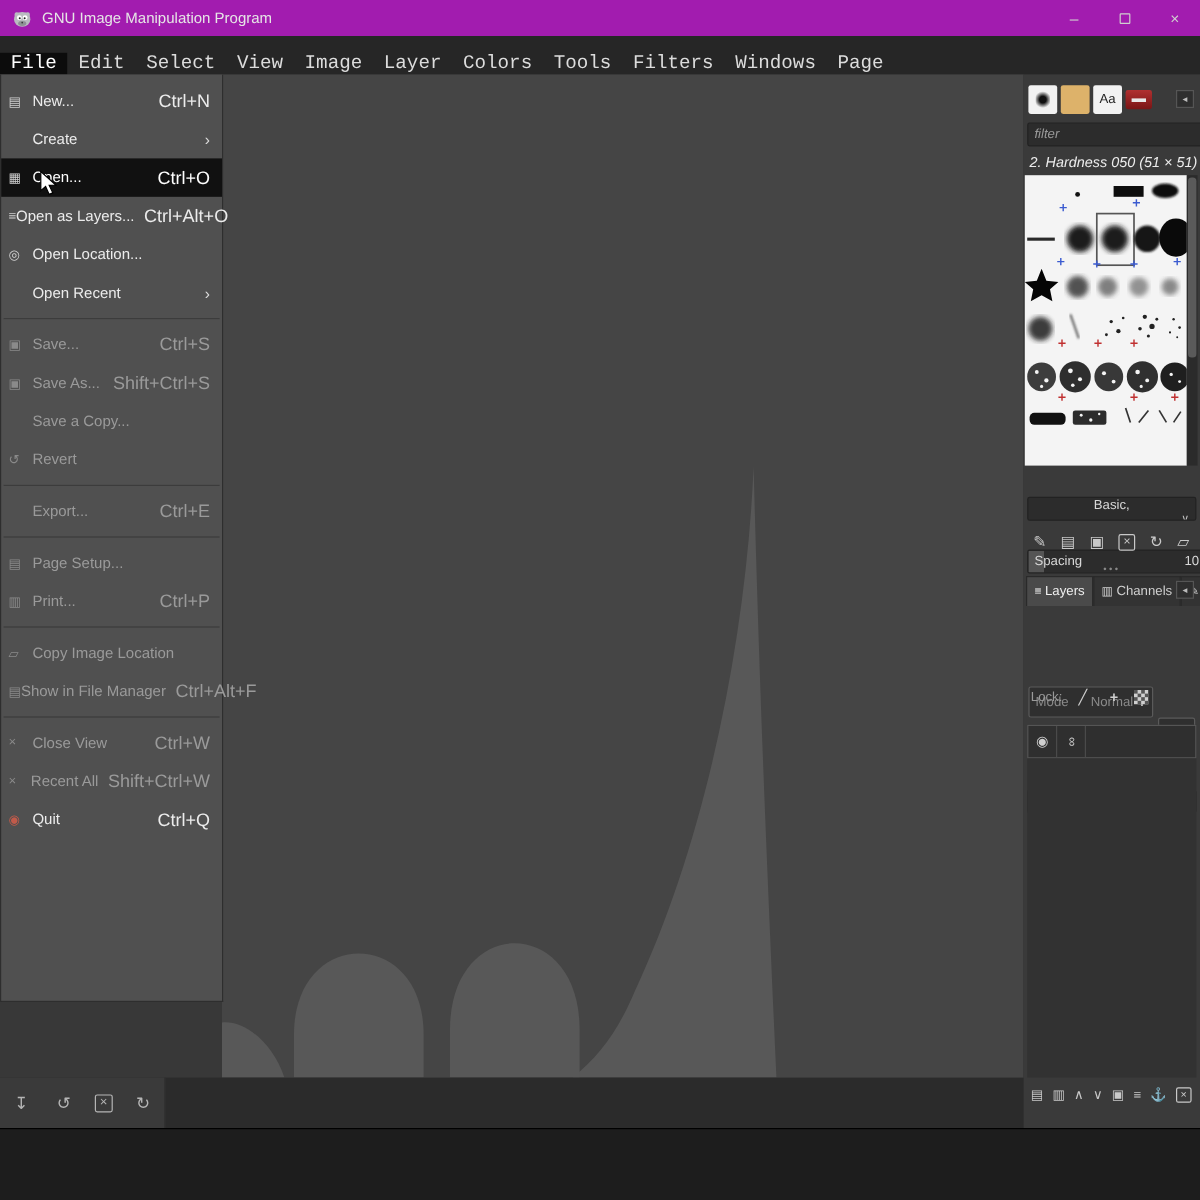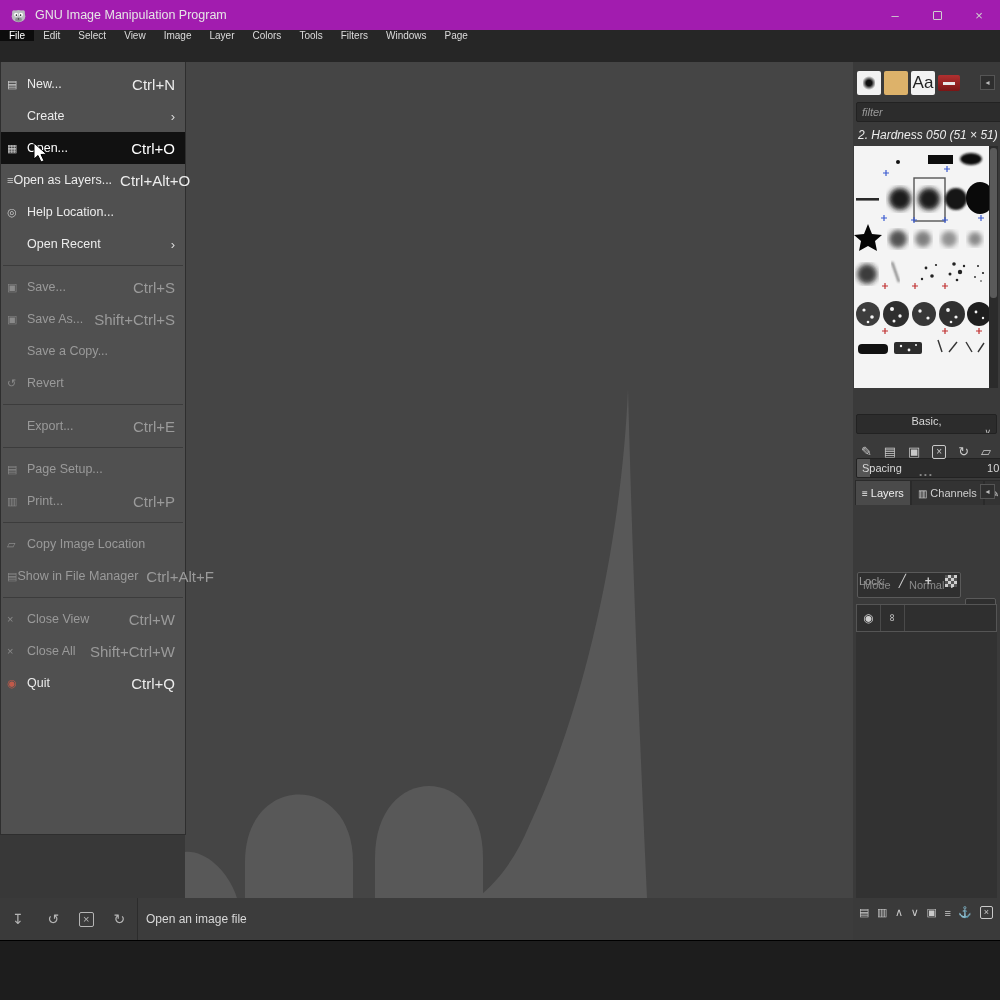--- a/index.html
+++ b/index.html
@@ -12,21 +12,21 @@
   #titlebar { left:0; top:0; width:1000px; height:30px; background:#a21caf;
               display:flex; align-items:center; color:#e6e6e6; font-size:12.5px; }
   #titlebar .app-ico { margin:0 8px 0 10px; }
   #win-controls { margin-left:auto; display:flex; height:100%; }
   .wc { width:42px; height:100%; display:flex; align-items:center; justify-content:center;
         color:#cfcfcf; font-size:13px; }
   .wc-max span { display:block; width:9px; height:9px; border:1.3px solid #cfcfcf; border-radius:1px; }
 
   
   #menubar { left:0; top:30px; width:1000px; height:32px; background:#262626;
-             display:flex; align-items:flex-start; color:#dcdcdc; font-size:10px; }
+             display:flex; align-items:flex-end; color:#dcdcdc; font-size:16px;font-family:Liberation Mono, monospace; }
   .mb-item { padding:0 9px; display:flex; align-items:center; }
   .mb-item.active { background:#0c0c0c; color:#fff; }
 
   
   #canvas { left:185px; top:62px; width:668px; height:836px; background:#454545; overflow:hidden; }
   
   #statusbar { left:138px; top:898px; width:715px; height:42px; background:#3c3c3c;
                color:#d8d8d8; font-size:12px; display:flex; align-items:center; padding-left:8px; }
   #toolbox-under { left:0; top:835px; width:185px; height:63px; background:#383838; }
   #toolbox-footer { left:0; top:898px; width:138px; height:42px; background:#3a3a3a;
@@ -52,21 +52,21 @@
   .quit-ic { color:#c05a4a !important; }
 
   
   #cursor { left:33px; top:142px; z-index:99; }
 
   
   #dock { left:853px; top:62px; width:147px; height:878px; background:#3a3a3a; }
   .dk { position:absolute; }
   .dock-tabs { display:flex; gap:3px; }
   .dtab { width:24px; height:24px; border-radius:2px; display:flex; align-items:center;
-          justify-content:center; font-size:17px; }
+          justify-content:center; font-size:11px; }
   .collapse-btn { width:15px; height:15px; background:#2e2e2e; border:1px solid #555;
                   color:#bbb; font-size:8px; display:flex; align-items:center; justify-content:center; }
   .drow { background:#2c2c2c; border:1px solid #222; border-radius:2px; color:#d8d8d8;
           font-size:11px; display:flex; align-items:center; padding:0 5px; position:relative; overflow:hidden; }
   .drow .chev { margin-left:auto; color:#c8c8c8; font-size:9px; }
   .slider-fill { position:absolute; left:0; top:0; bottom:0; background:#555; }
   .spin { display:flex; flex-direction:column; margin-left:3px; color:#aaa; font-size:5px; line-height:4px; }
   .dock-toolbar { display:flex; justify-content:space-between; align-items:center;
                   color:#c9c9c9; font-size:13px; }
   .ltab { height:25px; display:flex; align-items:center; gap:3px; padding:0 6px;
@@ -143,23 +143,20 @@
   </div>
 
   <div id="toolbox-under" class="abs"></div>
   <div id="toolbox-footer" class="abs">
     <span class="tbx-ic">↧</span>
     <span class="tbx-ic">↺</span>
     <span class="boxed-x">×</span>
     <span class="tbx-ic">↻</span>
   </div>
 
-  <div id="statusbar" class="abs">
-    <span>Open an image file</span>
-  </div>
 
   <div id="file-menu" class="abs">
     <div class="mi">
       <span class="mi-ic">▤</span>
       <span class="mi-l">New...</span>
         <span class="mi-s">Ctrl+N</span>
     </div>
     <div class="mi">
       <span class="mi-ic"></span>
         <span class="mi-l">Create</span>
@@ -170,21 +167,21 @@
       <span class="mi-l">Open...</span>
         <span class="mi-s">Ctrl+O</span>
     </div>
     <div class="mi">
       <span class="mi-ic">≡</span>
       <span class="mi-l">Open as Layers...</span>
         <span class="mi-s">Ctrl+Alt+O</span>
     </div>
     <div class="mi">
       <span class="mi-ic">◎</span>
-      <span class="mi-l">Help Location...</span>
+      <span class="mi-l">Open Location...</span>
     </div>
     <div class="mi">
       <span class="mi-ic"></span>
         <span class="mi-l">Open Recent</span>
       <span class="sub">›</span>
     </div>
     <div class="msep"></div>
     <div class="mi dis">
       <span class="mi-ic">▣</span>
       <span class="mi-l">Save...</span>
@@ -230,21 +227,21 @@
         <span class="mi-s">Ctrl+Alt+F</span>
     </div>
     <div class="msep"></div>
     <div class="mi dis">
       <span class="mi-ic">×</span>
       <span class="mi-l">Close View</span>
         <span class="mi-s">Ctrl+W</span>
     </div>
     <div class="mi dis">
       <span class="mi-ic">×</span>
-      <span class="mi-l">Close All</span>
+      <span class="mi-l">Recent All</span>
         <span class="mi-s">Shift+Ctrl+W</span>
     </div>
     <div class="mi">
       <span class="mi-ic quit-ic">◉</span>
       <span class="mi-l">Quit</span>
         <span class="mi-s">Ctrl+Q</span>
     </div>
   </div>
 
   <div id="cursor" class="abs">

